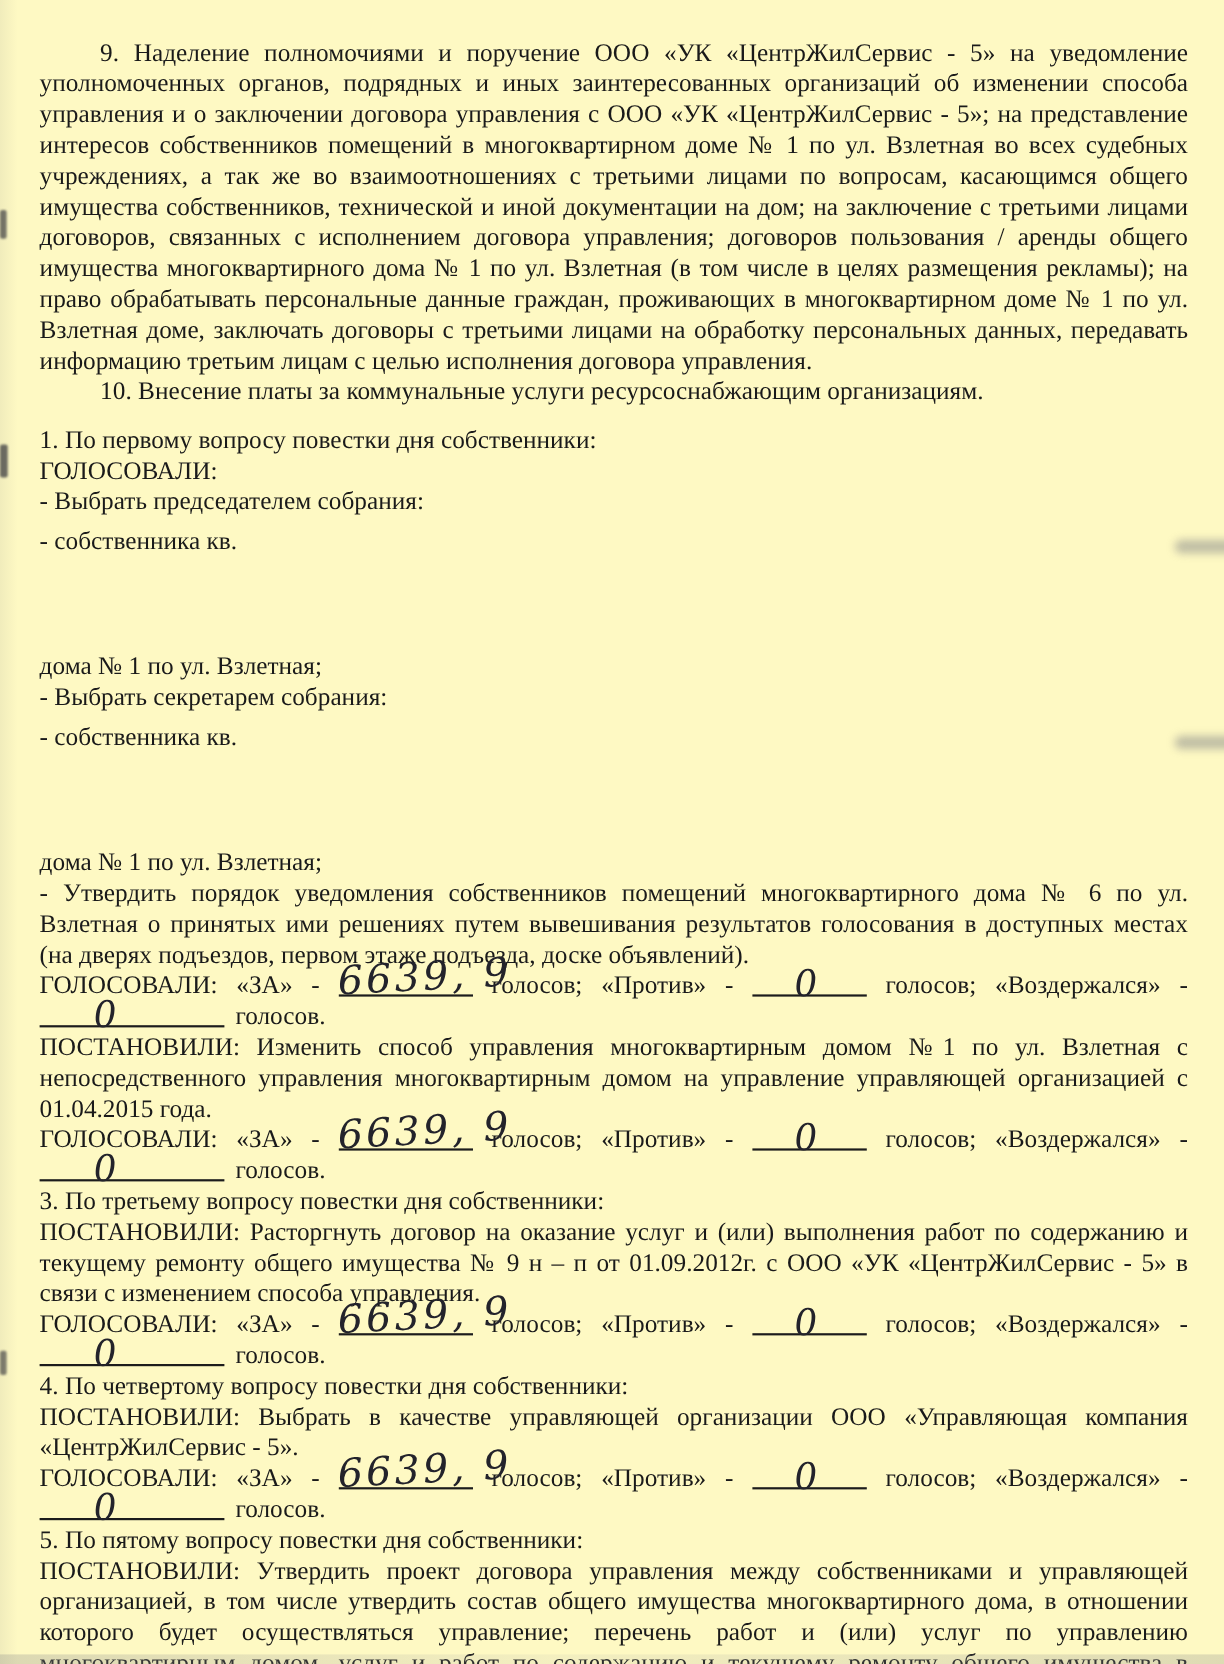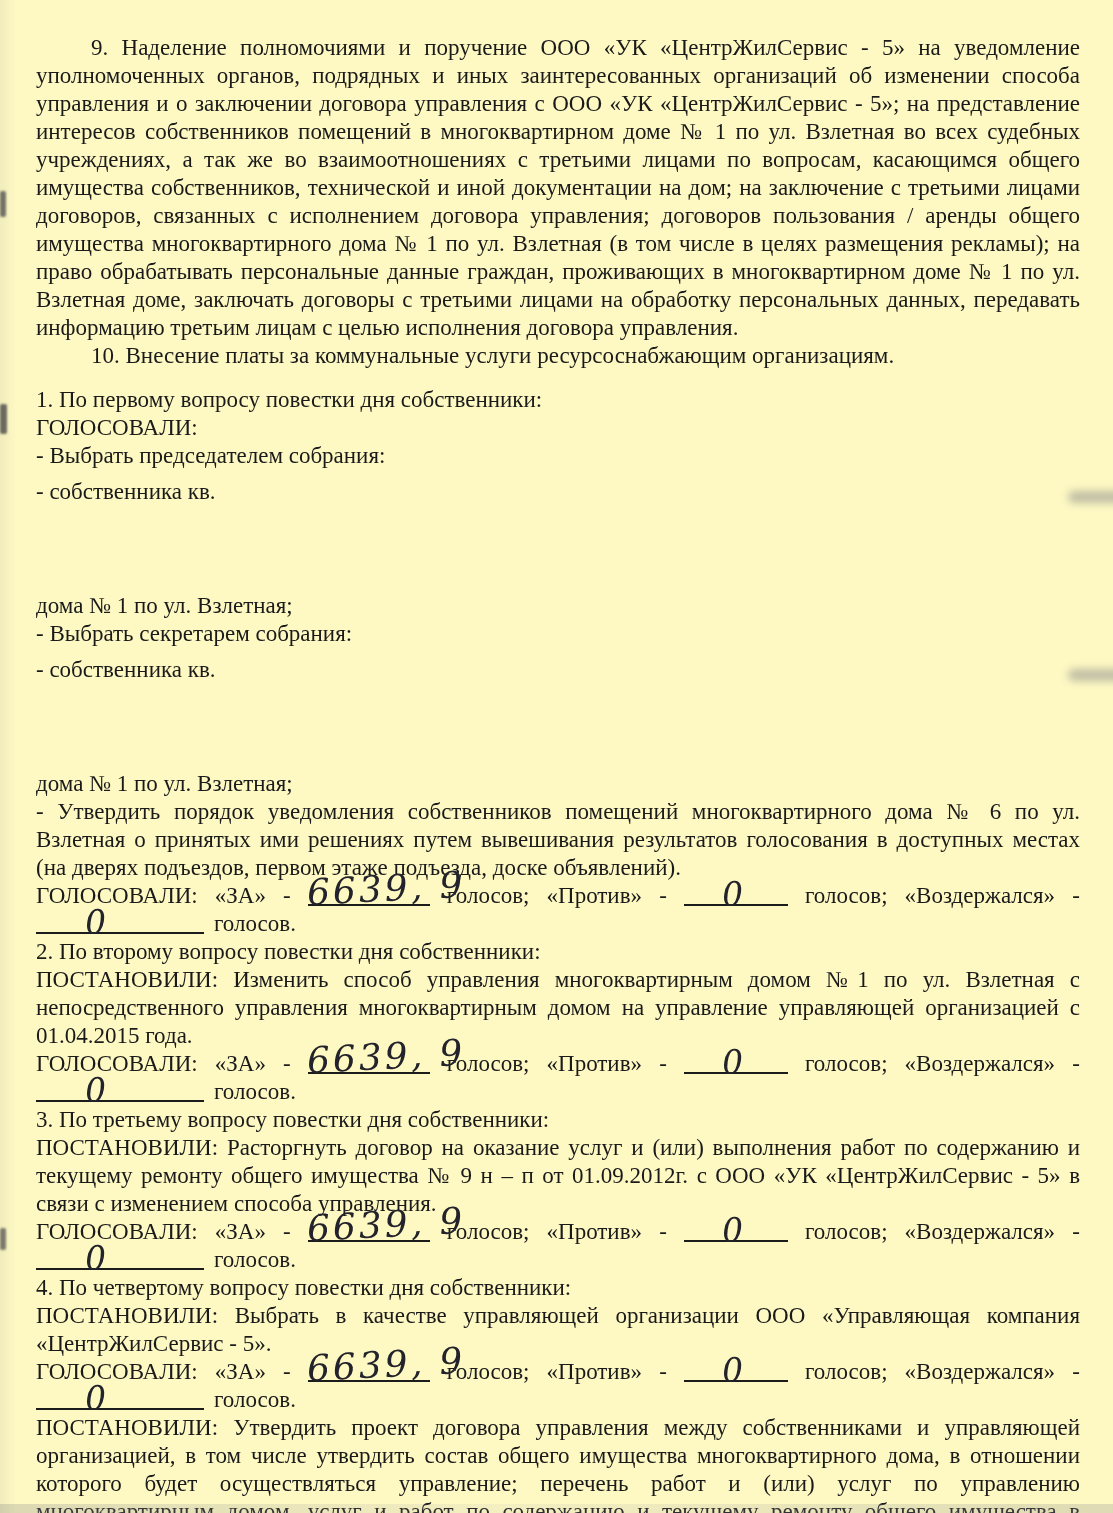--- a/index.html
+++ b/index.html
@@ -133,21 +133,20 @@
     <div class="vote-row2">
       <span class="hw-blank vozd-blank">
         <span class="hw hw-zero">0</span>
       </span>
       <span>голосов.</span>
     </div>
   </div>
 
   <div id="sections-host">
     <div>
-      <p class="sec-heading">2. По второму вопросу повестки дня собственники:</p>
       <p class="sec-body">ПОСТАНОВИЛИ: Изменить способ управления многоквартирным домом №1 по ул. Взлетная с непосредственного управления многоквартирным домом на управление управляющей организацией с 01.04.2015 года.</p>
       <div class="vote-row">
         <span>ГОЛОСОВАЛИ:</span>
         <span>«ЗА»</span>
         <span>-</span>
         <span class="hw-blank za-blank">
           <span class="hw">6639, 9</span>
         </span>
         <span>голосов;</span>
         <span>«Против»</span>
@@ -217,20 +216,21 @@
       </div>
       <div class="vote-row2">
         <span class="hw-blank vozd-blank">
           <span class="hw hw-zero">0</span>
         </span>
         <span>голосов.</span>
       </div>
     </div>
 
     <div>
+      <p class="sec-heading">5. По пятому вопросу повестки дня собственники:</p>
       <p class="sec-body">ПОСТАНОВИЛИ: Утвердить проект договора управления между собственниками и управляющей организацией, в том числе утвердить состав общего имущества многоквартирного дома, в отношении которого будет осуществляться управление; перечень работ и (или) услуг по управлению многоквартирным домом, услуг и работ по содержанию и текущему ремонту общего имущества в многоквартирном доме, коммунальных услуг, подлежащих предоставлению в многоквартирный дом; порядок изменения такого перечня; порядок оказания (выполнения) услуг (работ), порядок определения цены договора, а также размера платы за содержание и ремонт жилого помещения, размера платы за коммунальные услуги; порядок внесения и изменения платы за содержание и ремонт жилого помещения, платы за коммунальные услуги; порядок осуществления контроля за выполнением</p>
 
     </div>
   </div>
 
   <div class="edge-mark em1"></div>
   <div class="edge-mark em2"></div>
   <div class="edge-mark em3"></div>
   <div class="bottom-band"></div>
 

